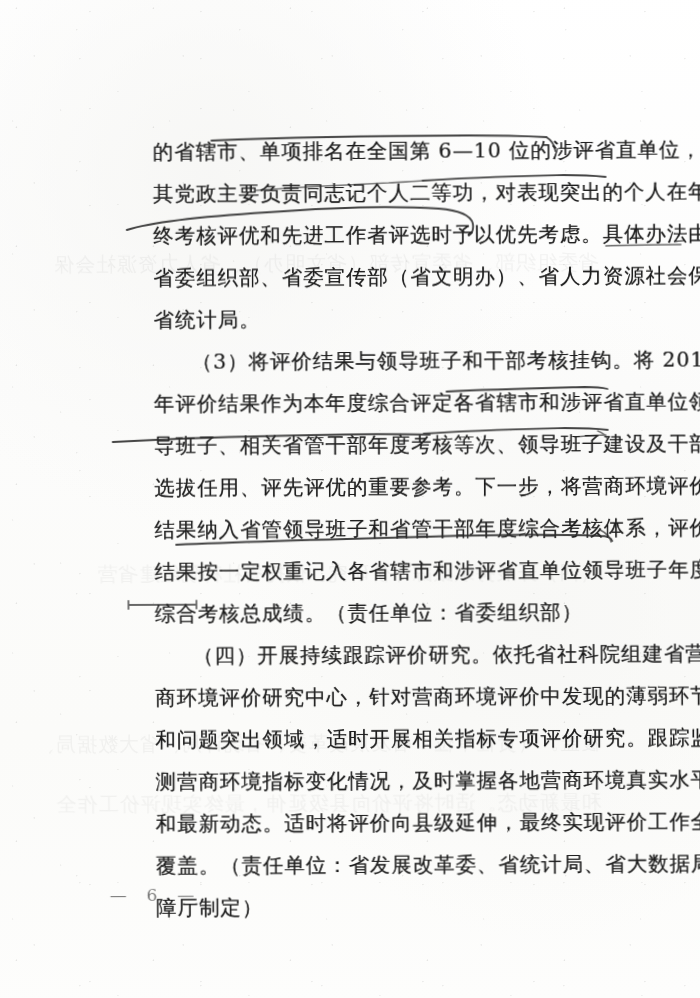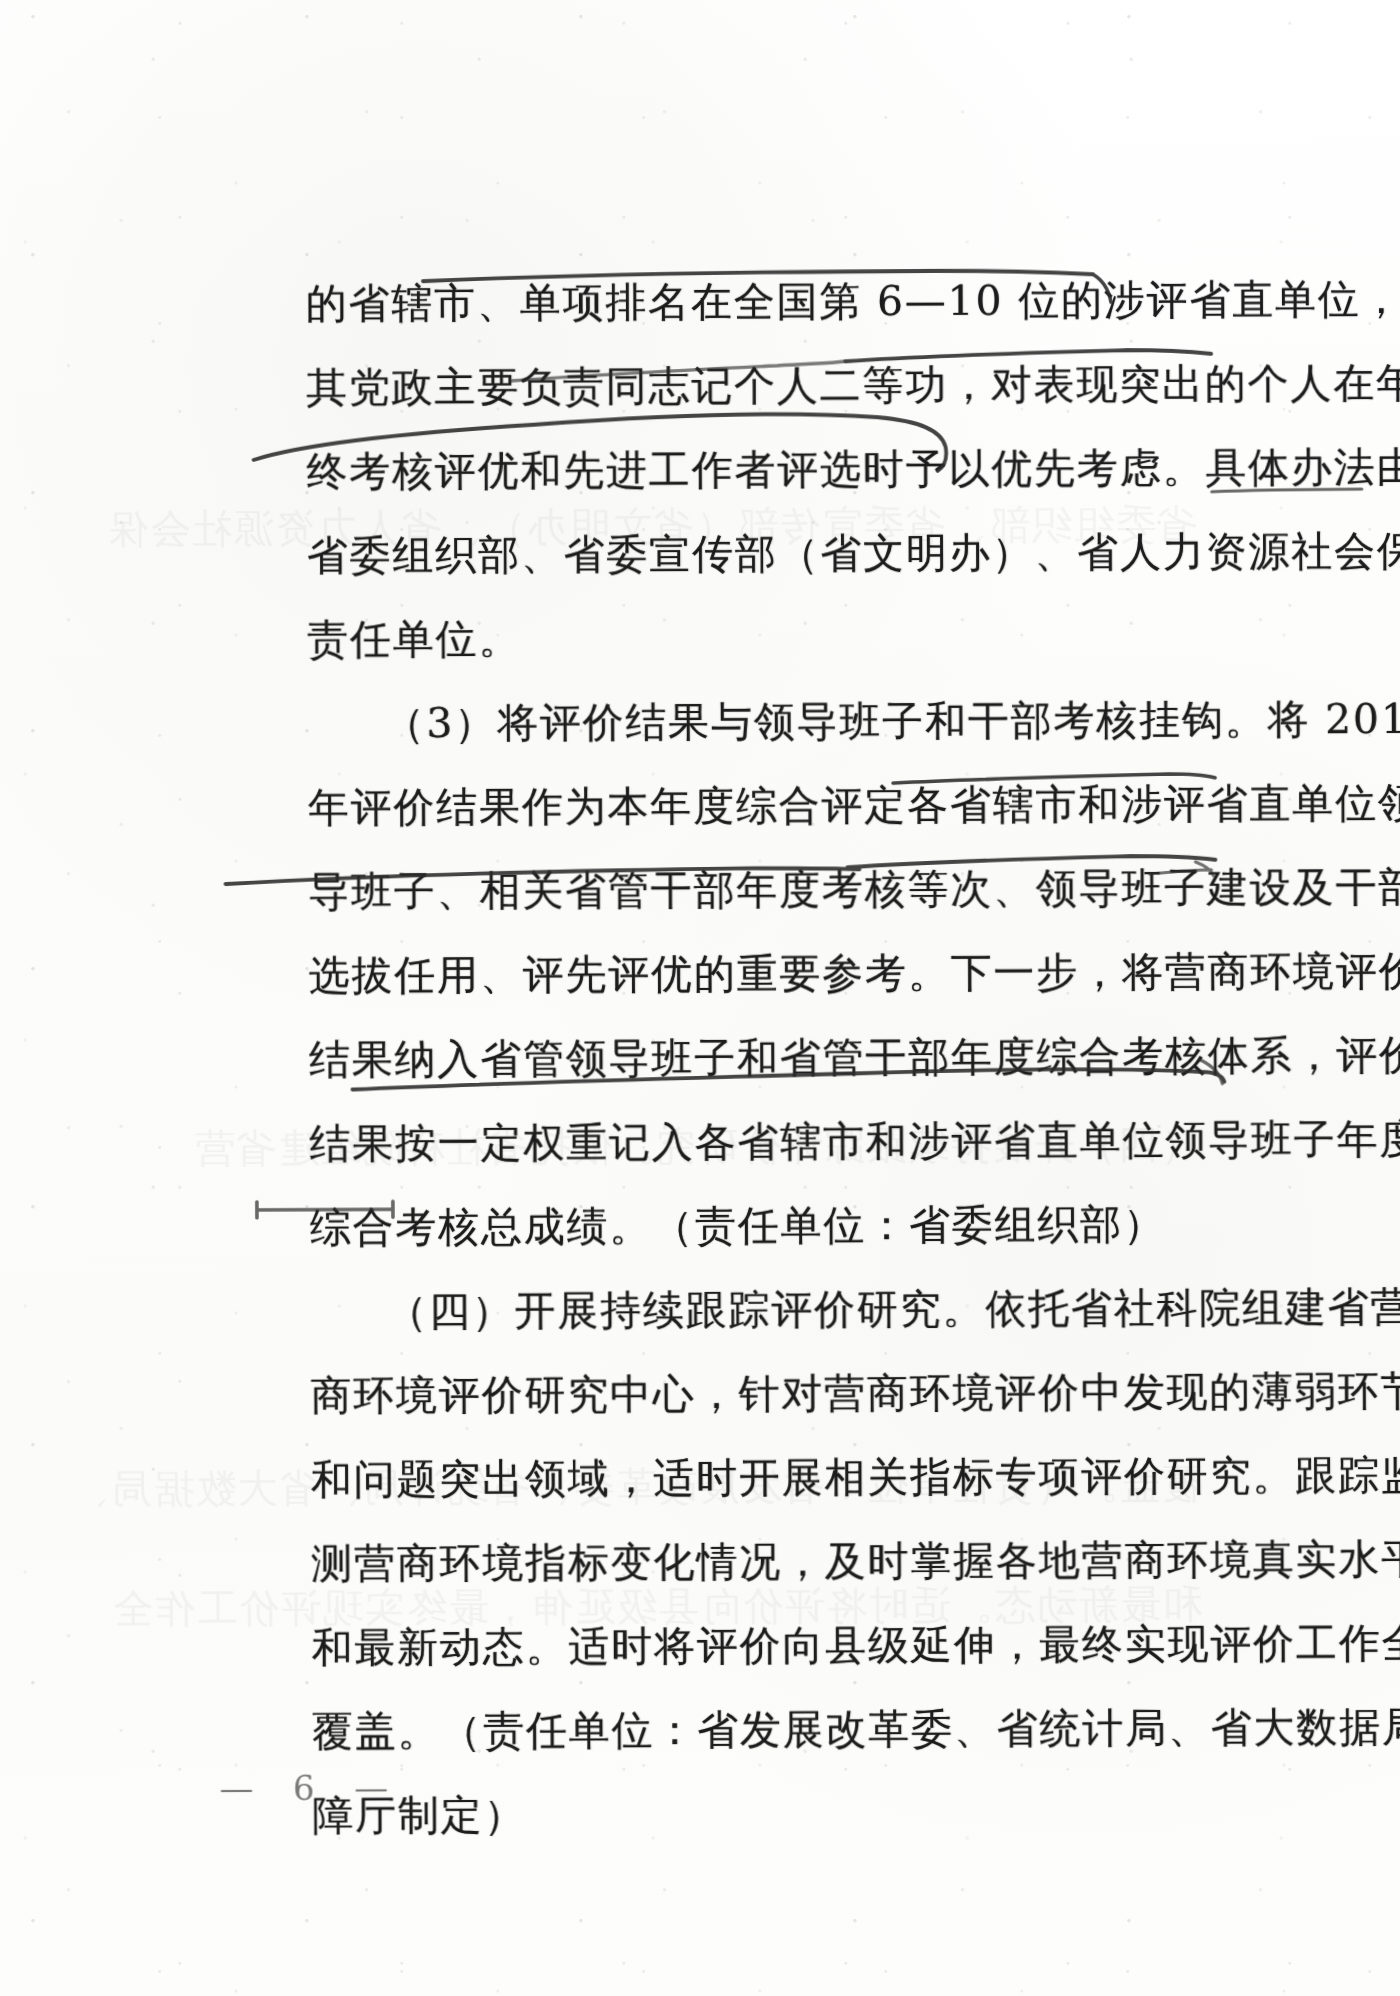--- a/index.html
+++ b/index.html
@@ -151,21 +151,21 @@
       <div class="line" style="top:154px;">
         <span class="txt">其党政主要负责同志记个人二等功，对表现突出的个人在年</span>
       </div>
       <div class="line" style="top:196px;">
         <span class="txt">终考核评优和先进工作者评选时予以优先考虑。具体办法由</span>
       </div>
       <div class="line" style="top:238px;">
         <span class="txt">省委组织部、省委宣传部（省文明办）、省人力资源社会保</span>
       </div>
       <div class="line" style="top:280px;">
-        <span class="txt">责任单位。</span>
+        <span class="txt">省统计局。</span>
       </div>
 
       <div class="line indent" style="top:322px;">
         <span class="txt">（3）将评价结果与领导班子和干部考核挂钩。将 2019</span>
       </div>
       <div class="line" style="top:364px;">
         <span class="txt">年评价结果作为本年度综合评定各省辖市和涉评省直单位领</span>
       </div>
       <div class="line" style="top:406px;">
         <span class="txt">导班子、相关省管干部年度考核等次、领导班子建设及干部</span>

